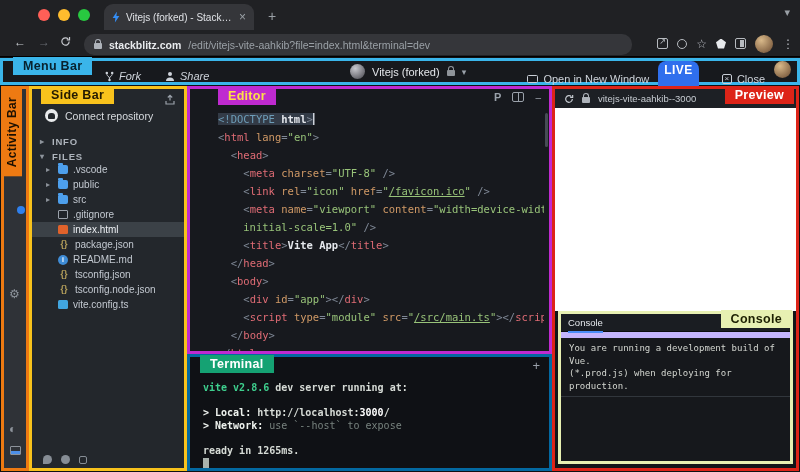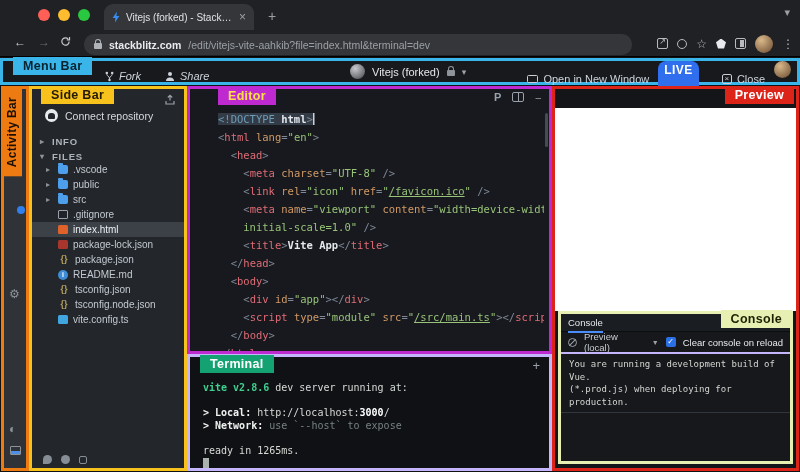--- a/index.html
+++ b/index.html
@@ -42,21 +42,21 @@
   .lbl{position:absolute;z-index:9;font-weight:bold;font-size:12.5px;padding:2px 10px;white-space:nowrap;letter-spacing:.3px;}
   .menu-region{left:0;top:58px;width:800px;height:27px;border:3px solid #3ab5ea;background:#17191d;}
   .lbl-menu{left:10px;top:-4px;background:#3ab5ea;color:#08222e;}
   .activity-region{left:1px;top:86px;width:28px;height:385px;border:3px solid #ee7a12;background:#2f3237;}
   .lbl-activity{left:-2px;top:-1px;background:#ee7a12;color:#1c1002;writing-mode:vertical-rl;transform:rotate(180deg);
                 padding:9px 3px;font-size:12px;}
   .sidebar-region{left:29px;top:86px;width:158px;height:385px;border:3px solid #f8c21c;background:#23272c;}
   .lbl-side{left:9px;top:-3px;background:#f8c21c;color:#241a00;}
   .editor-region{left:187px;top:86px;width:365px;height:268px;border:3px solid #bf2ad0;background:#17191e;}
   .lbl-editor{left:28px;top:-2px;background:#bf2ad0;color:#fde047;}
-  .terminal-region{left:187px;top:354px;width:365px;height:117px;border:3px solid #c4b5fd;background:#0f1115;}
+  .terminal-region{left:187px;top:354px;width:365px;height:117px;border:3px solid #0369a1;background:#0f1115;}
   .lbl-terminal{left:10px;top:-2px;background:#15a273;color:#fff;}
   .preview-region{left:552px;top:86px;width:247px;height:385px;border:3px solid #dd2418;background:#131518;}
   .lbl-preview{right:2px;top:-3px;background:#dd2418;color:#fff;}
   .console-region{position:absolute;left:3px;right:3px;top:222px;height:153px;border:3px solid #e7f0b2;background:#16181c;}
   .lbl-console{right:-2px;top:-4px;background:#e7f0b2;color:#1d2002;}
 
   
   .mb-btn{display:flex;align-items:center;gap:5px;font-size:11px;color:#ced3da;}
   .mb-left{position:absolute;left:102px;top:0;height:21px;display:flex;align-items:flex-end;gap:24px;font-style:italic;}
   .mb-center{position:absolute;left:347px;top:0;height:21px;display:flex;align-items:center;gap:7px;}
@@ -114,40 +114,40 @@
   .code-line{white-space:pre;}
   .tk-pn{color:#7f8896;} .tk-tg{color:#e06c75;} .tk-at{color:#d19a66;} .tk-st{color:#98c379;}
   .tk-lk{color:#98c379;text-decoration:underline;} .tk-tb{color:#e4e7ec;font-weight:bold;} .tk-dt{color:#6d9db8;}
   .code-sel{background:#333b47;box-shadow:-1.5px 0 0 #cdd2da,1.5px 0 0 #cdd2da;}
   .ed-scroll{position:absolute;right:1px;top:24px;width:3px;height:34px;background:#464c55;border-radius:2px;}
 
   
   .tm-plus{position:absolute;right:9px;top:1px;color:#9aa1aa;font-size:13px;}
   .tm-body{position:absolute;left:13px;top:25px;right:4px;font-family:"DejaVu Sans Mono",monospace;
            font-size:10px;line-height:12.5px;white-space:pre;}
-  .tm-g{color:#3ecf8e;font-weight:bold;} .tm-w{color:#d6dbd6;} .tm-b{color:#eef2ee;font-weight:bold;}
+  .tm-g{color:#3ecf8e;font-weight:bold;} .tm-w{color:#d6dbd6;font-weight:bold;} .tm-b{color:#eef2ee;font-weight:bold;}
   .tm-d{color:#78837f;} .tm-bw{color:#fff;font-weight:bold;}
   .tm-cursor{display:inline-block;width:6px;height:10px;background:#a9b2ad;vertical-align:middle;}
 
   
   .pv-urlbar{position:absolute;left:0;top:0;right:0;height:19px;background:#1d2025;display:flex;align-items:center;
              gap:8px;padding:0 9px;overflow:hidden;}
   .pv-url{font-size:9.5px;color:#c7ccd2;white-space:nowrap;overflow:hidden;}
   .pv-white{position:absolute;left:0;top:19px;right:0;height:203px;background:#fff;}
 
   
   .cs-tabs{height:18px;background:#1a1d22;border-bottom:1px solid #0a0c0e;position:relative;}
   .cs-tab{position:absolute;left:7px;top:3px;font-size:9.5px;color:#e6e9ed;padding-bottom:3px;border-bottom:2px solid #4a8df8;}
   .cs-toolbar{height:20px;display:flex;align-items:center;gap:7px;padding:0 7px;}
   .no-ic{width:9px;height:9px;border:1px solid #9aa1aa;border-radius:50%;position:relative;flex:none;}
   .no-ic:after{content:'';position:absolute;left:-1px;top:3.5px;width:9px;height:1px;background:#9aa1aa;transform:rotate(-45deg);}
   .cs-dd{font-size:9.5px;color:#c7ccd2;} .cs-ddchev{font-size:7px;color:#9aa1aa;margin-left:14px;}
   .cs-check{width:10px;height:10px;background:#2b6fe4;border-radius:2px;color:#fff;font-size:8px;line-height:10px;text-align:center;flex:none;}
   .cs-chklabel{font-size:9.5px;color:#e6e9ed;white-space:nowrap;}
-  .cs-msg{border-top:2px solid #c4b5fd;border-bottom:1px solid #31363c;padding:4px 8px;
+  .cs-msg{border-top:6px solid #c4b5fd;border-bottom:1px solid #31363c;padding:4px 8px;
           font-family:"DejaVu Sans Mono",monospace;font-size:9px;line-height:12.5px;color:#d3d6d0;}
 
   svg{display:block;}
 </style>
 </head>
 <body>
 
 <div class="screen">
 
   <div class="tab-row">
@@ -274,25 +274,20 @@
         </div>
         <div class="tree-row">
           <span class="tree-chev"></span>
           <span class="fi fi-doc"></span>
           <span>.gitignore</span>
         </div>
         <div class="tree-row selected">
           <span class="tree-chev"></span>
           <span class="fi fi-html"></span>
           <span>index.html</span>
-        </div>
-        <div class="tree-row">
-          <span class="tree-chev"></span>
-          <span class="fi fi-lockjson"></span>
-          <span>package-lock.json</span>
         </div>
         <div class="tree-row">
           <span class="tree-chev"></span>
           <span class="fi fi-braces">{}</span>
           <span>package.json</span>
         </div>
         <div class="tree-row">
           <span class="tree-chev"></span>
           <span class="fi fi-info">i</span>
           <span>README.md</span>
@@ -347,34 +342,37 @@
   </div>
 
   <div class="region terminal-region">
     <span class="lbl lbl-terminal">Terminal</span>
     <span class="tm-plus">+</span>
     <div class="tm-body"><div><span class="tm-g">vite v2.8.6</span><span class="tm-w"> dev server running at:</span></div><div>&nbsp;</div><div><span class="tm-b">&gt; Local: </span><span class="tm-w">http://localhost:</span><span class="tm-bw">3000</span><span class="tm-w">/</span></div><div><span class="tm-b">&gt; Network: </span><span class="tm-d">use `--host` to expose</span></div><div>&nbsp;</div><div><span class="tm-w">ready in 1265ms.</span></div><div><span class="tm-cursor"></span></div></div>
   </div>
 
   <div class="region preview-region">
     <span class="lbl lbl-preview">Preview</span>
+    <div class="pv-urlbar">
+      <span>
+        <svg width="10" height="10" viewBox="0 0 12 12">
+            <path d="M10 6a4 4 0 1 1-1.1-2.8" fill="none" stroke="#c7ccd2" stroke-width="1.4"></path>
+            <path d="M10.4 1.2v3h-3" fill="none" stroke="#c7ccd2" stroke-width="1.4"></path>
+          </svg>
+      </span>
+      <span class="lock"></span>
+      <span class="pv-url">vitejs-vite-aahkib--3000</span>
+    </div>
     <div class="pv-white"></div>
 
     <div class="console-region">
       <span class="lbl lbl-console">Console</span>
       <div class="cs-tabs">
         <span class="cs-tab">Console</span>
       </div>
-      <div class="cs-toolbar">
-        <span class="no-ic"></span>
-        <span class="cs-dd">Preview (local)</span>
-        <span class="cs-ddchev">▼</span>
-        <span class="cs-check">✓</span>
-        <span class="cs-chklabel">Clear console on reload</span>
-      </div>
       <div class="cs-msg">
           <div>You are running a development build of Vue.</div>
           <div>(*.prod.js) when deploying for production.</div>
         </div>
     </div>
   </div>
 
 </div>
 
 </body></html>

